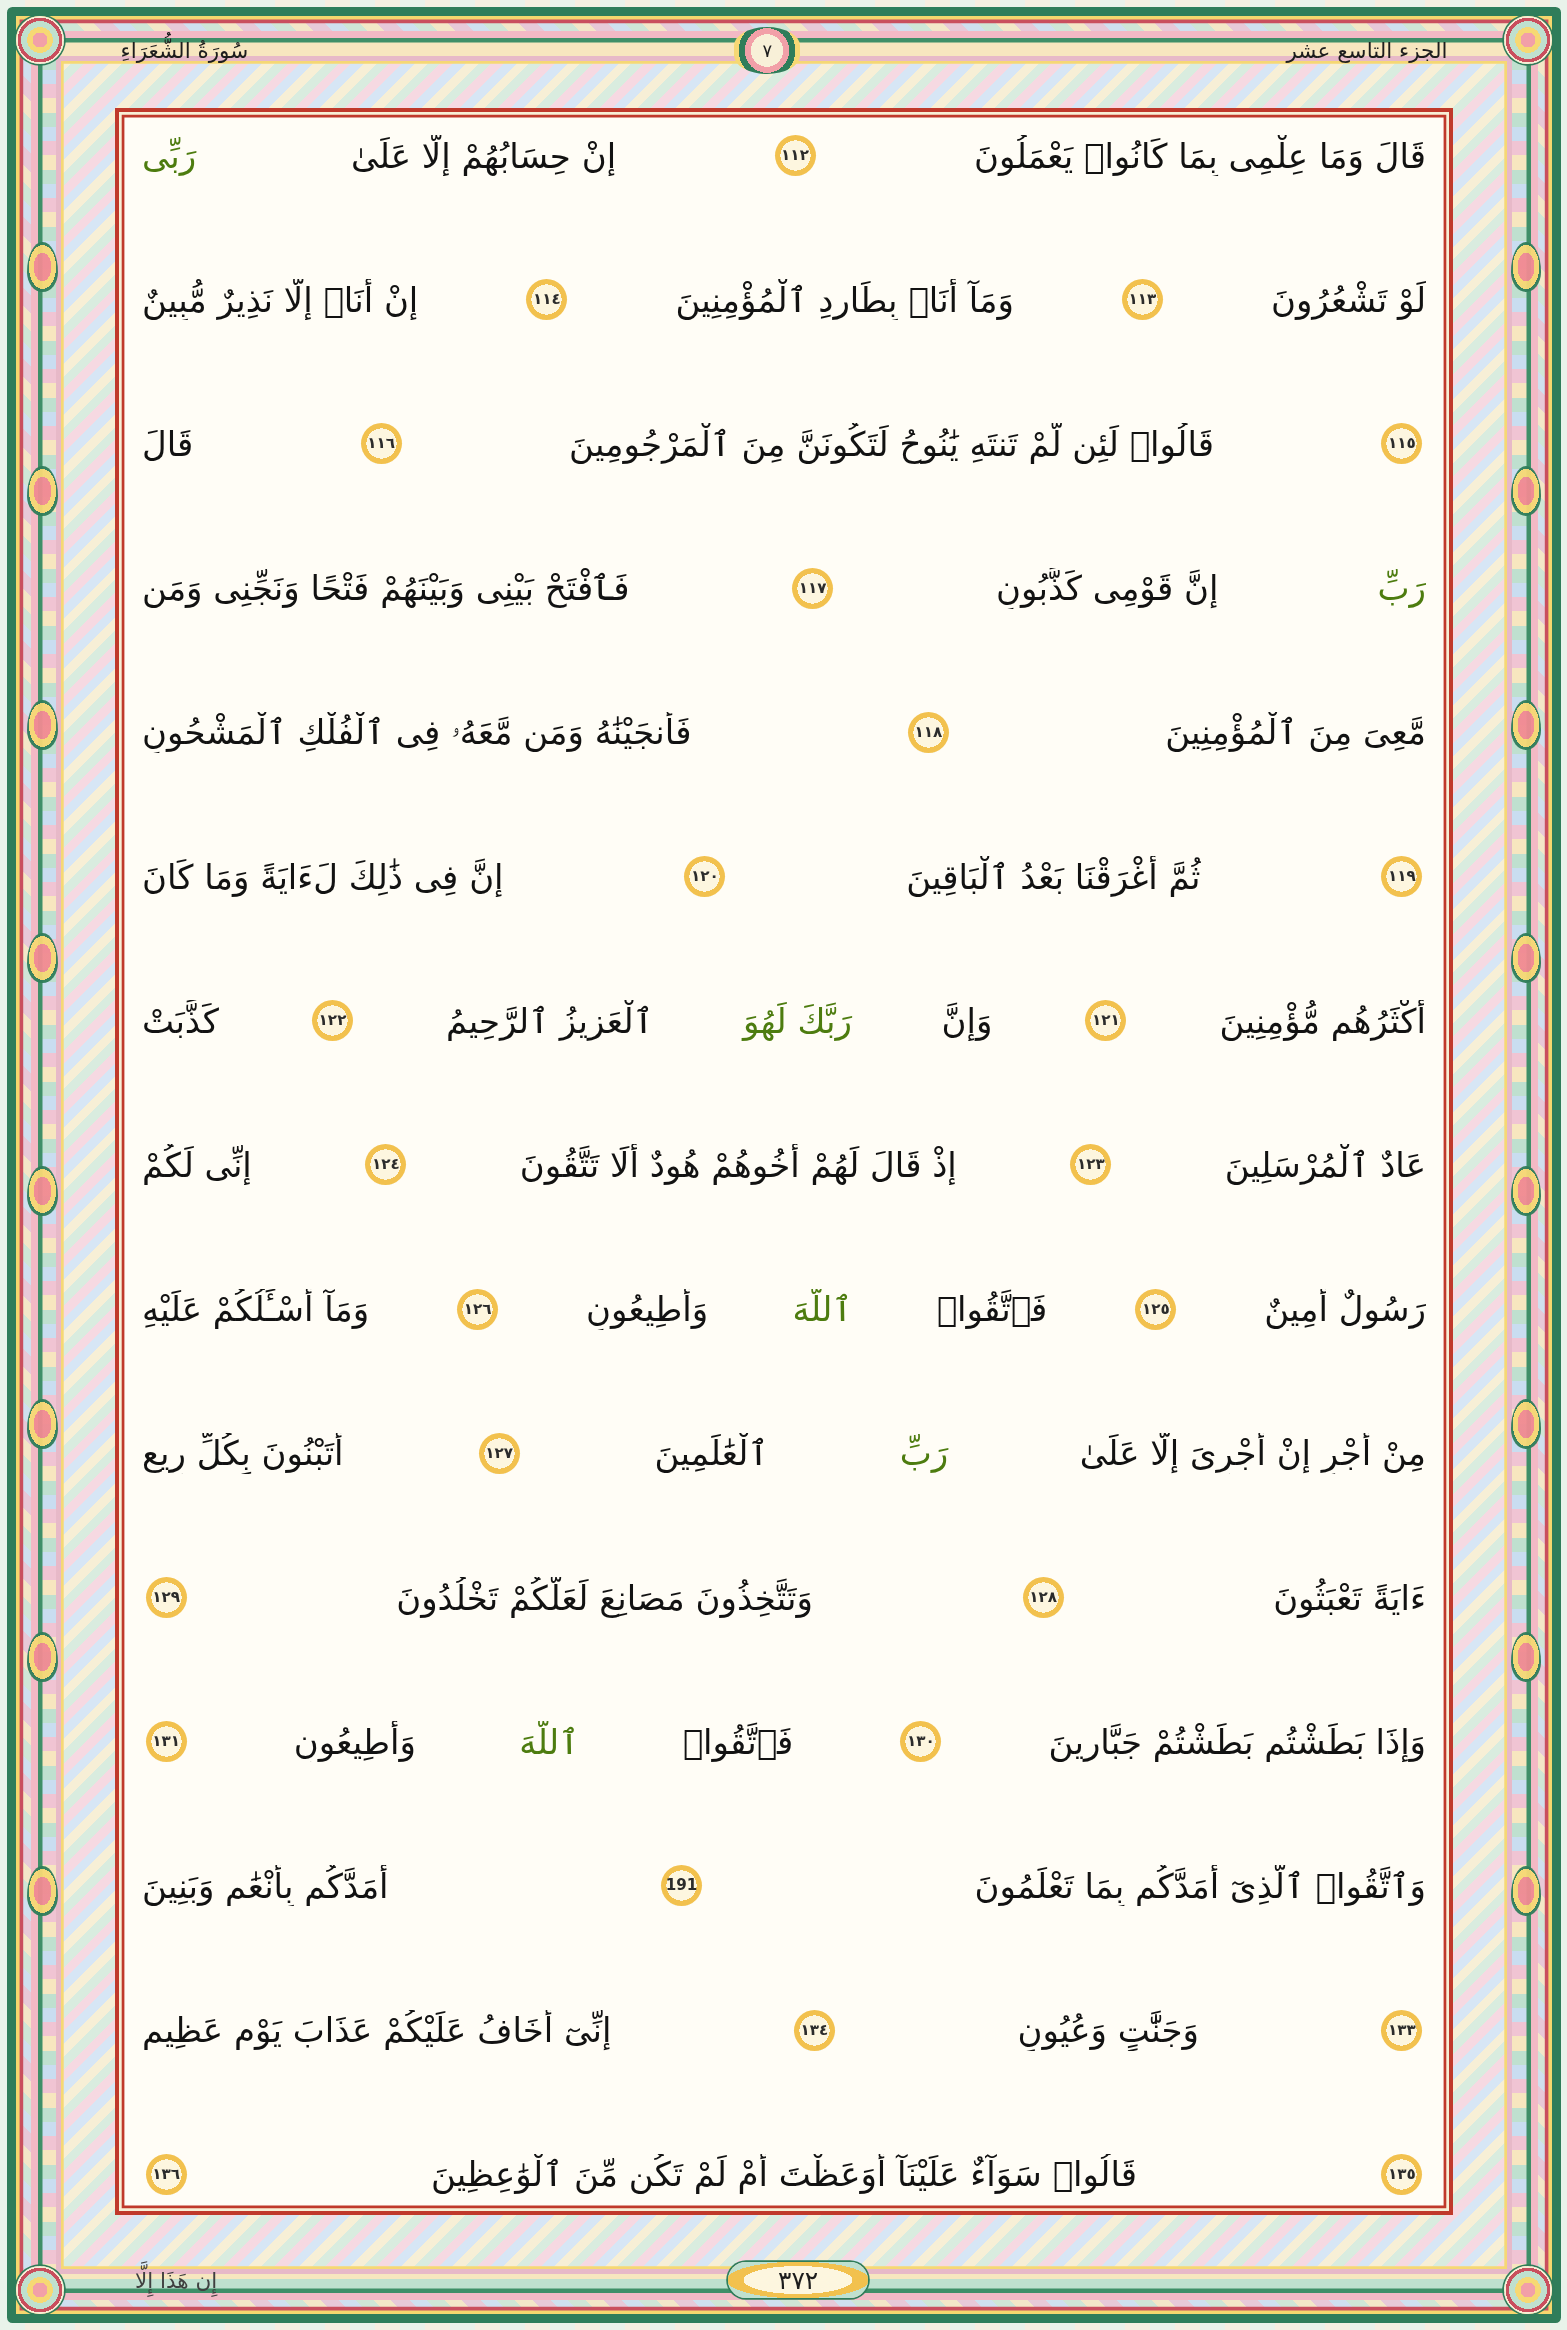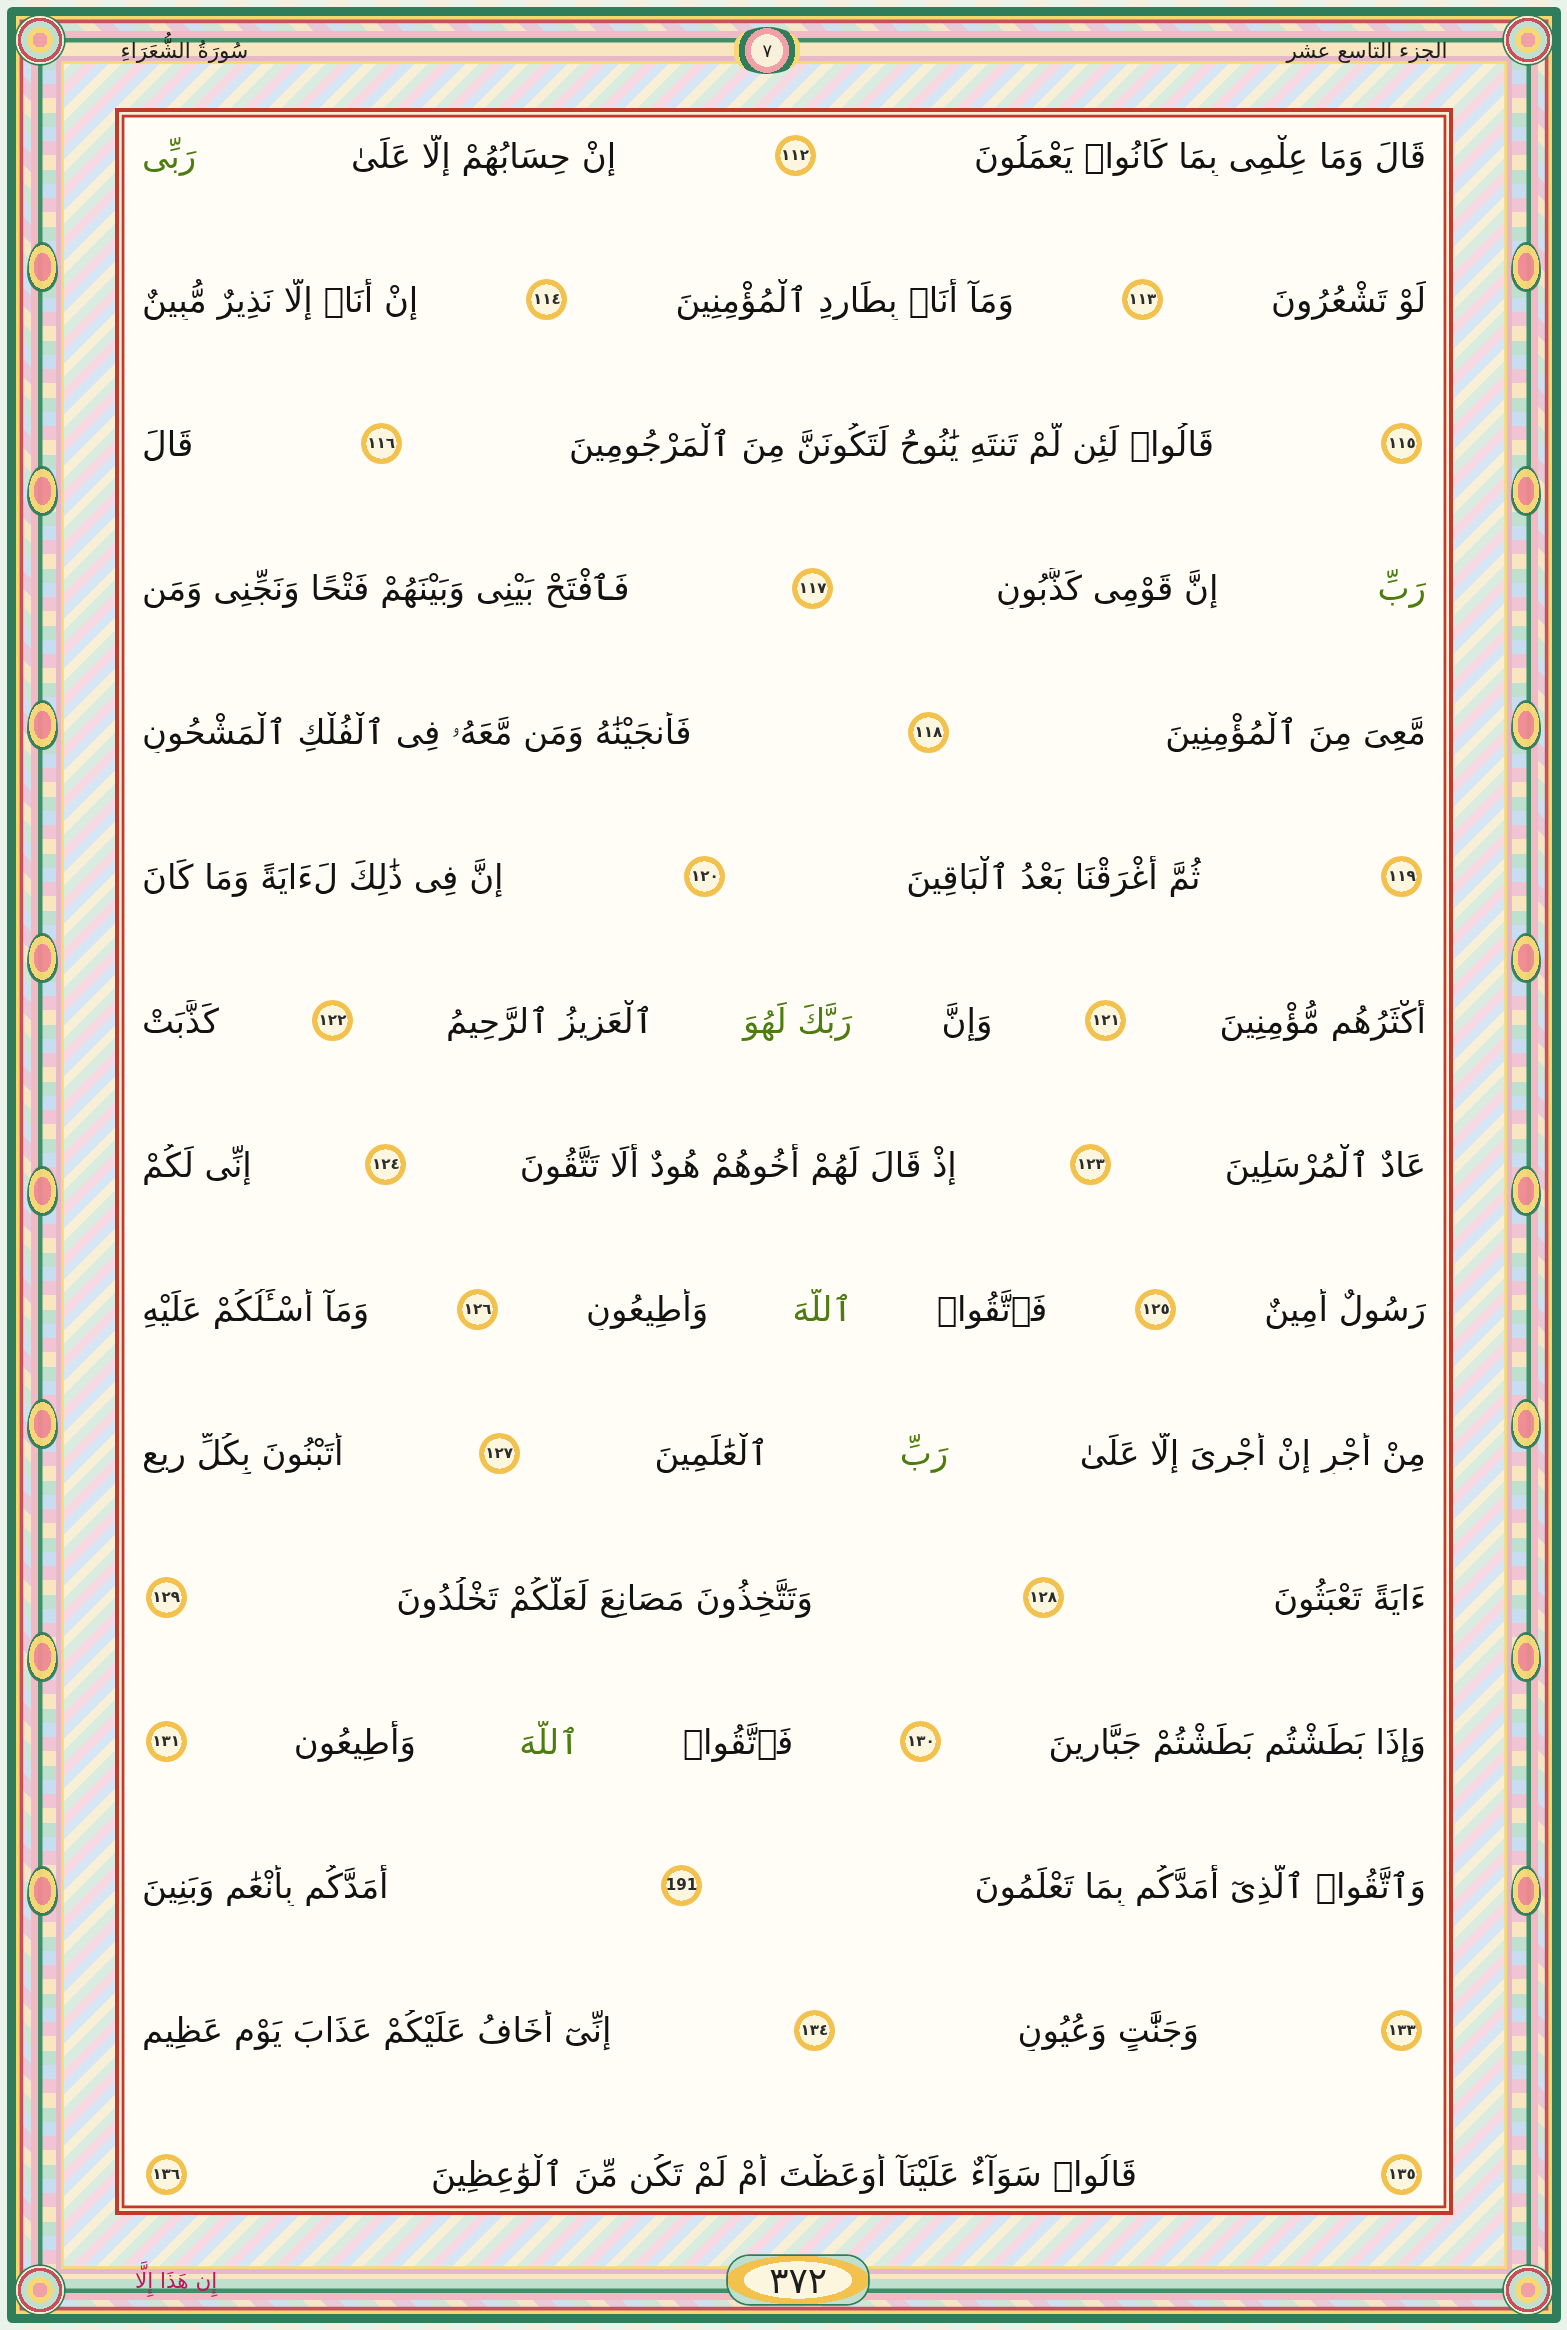--- a/index.html
+++ b/index.html
@@ -142,27 +142,27 @@
   
   .footer{
     position:absolute;
     left:108px;right:108px;bottom:23px;
     height:54px;
     display:flex;align-items:center;justify-content:space-between;
     direction:rtl;
   }
   .footer .catch{
     font-family:"DejaVu Sans","Liberation Serif",serif;
-    font-size:21.5px;color:#be185d;
+    font-size:21.5px;color:#404040;
     padding:0 27px;
   }
   .pagenum{
     min-width:108px;
     text-align:center;
-    font-size:36px;
+    font-size:25px;
     color:#1d1d1d;
     font-family:"DejaVu Sans",sans-serif;
     padding:3.6px 16px;
     background:radial-gradient(ellipse at 50% 50%,#fdf6df 0 55%,#f2c14e 55% 72%,#bfe0cf 72% 100%);
     border-radius:21.5px;
     box-shadow:0 0 0 1.8px #2f7d5a;
   }
   .footer-spacer{width:108px;}
 </style>
 </head>

